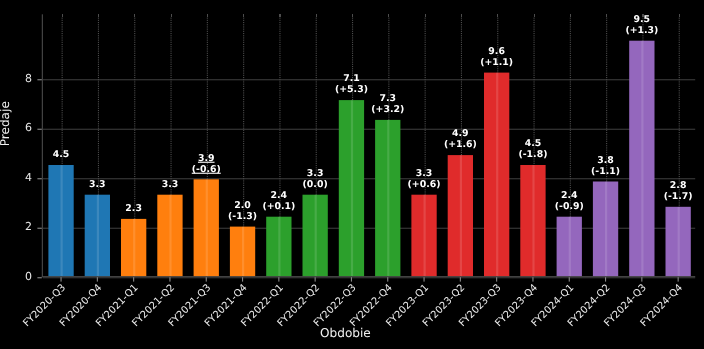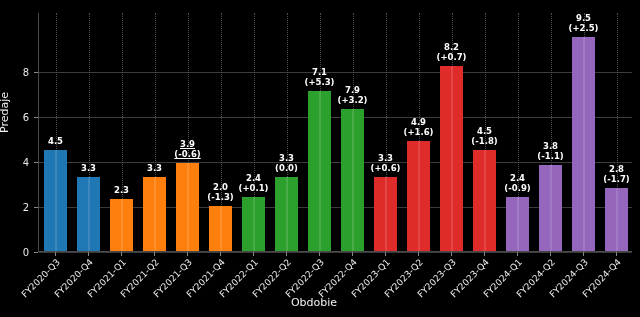--- a/index.html
+++ b/index.html
@@ -185,49 +185,49 @@
           <div class="bar-shine"></div>
         </div>
         <div class="bar-label" style="left: 247.5px; bottom: 78.4057px;"><span>3.3</span><span class="delta">(0.0)</span></div>
         <div class="bar" style="left: 268.95px; width: 23.1px; height: 160.085px; background: rgb(44, 160, 44);">
           <div class="bar-shine"></div>
         </div>
         <div class="bar-label" style="left: 280.5px; bottom: 164.085px;"><span>7.1</span><span class="delta">(+5.3)</span></div>
         <div class="bar" style="left: 301.95px; width: 23.1px; height: 142.047px; background: rgb(44, 160, 44);">
           <div class="bar-shine"></div>
         </div>
-        <div class="bar-label" style="left: 313.5px; bottom: 146.047px;"><span>7.9</span><span class="delta">(+3.2)</span></div>
+        <div class="bar-label" style="left: 313.5px; bottom: 146.047px;"><span>7.3</span><span class="delta">(+3.2)</span></div>
         <div class="bar" style="left: 334.95px; width: 23.1px; height: 74.4057px; background: rgb(224, 43, 43);">
           <div class="bar-shine"></div>
         </div>
         <div class="bar-label" style="left: 346.5px; bottom: 78.4057px;"><span>3.3</span><span class="delta">(+0.6)</span></div>
         <div class="bar" style="left: 367.95px; width: 23.1px; height: 110.481px; background: rgb(224, 43, 43);">
           <div class="bar-shine"></div>
         </div>
         <div class="bar-label" style="left: 379.5px; bottom: 114.481px;"><span>4.9</span><span class="delta">(+1.6)</span></div>
         <div class="bar" style="left: 400.95px; width: 23.1px; height: 184.887px; background: rgb(224, 43, 43);">
           <div class="bar-shine"></div>
         </div>
-        <div class="bar-label" style="left: 412.5px; bottom: 188.887px;"><span>8.2</span><span class="delta">(+0.7)</span></div>
+        <div class="bar-label" style="left: 412.5px; bottom: 188.887px;"><span>9.6</span><span class="delta">(+1.1)</span></div>
         <div class="bar" style="left: 433.95px; width: 23.1px; height: 101.462px; background: rgb(224, 43, 43);">
           <div class="bar-shine"></div>
         </div>
         <div class="bar-label" style="left: 445.5px; bottom: 105.462px;"><span>4.5</span><span class="delta">(-1.8)</span></div>
         <div class="bar" style="left: 466.95px; width: 23.1px; height: 54.1132px; background: rgb(148, 103, 189);">
           <div class="bar-shine"></div>
         </div>
         <div class="bar-label" style="left: 478.5px; bottom: 58.1132px;"><span>2.4</span><span class="delta">(-0.9)</span></div>
         <div class="bar" style="left: 499.95px; width: 23.1px; height: 85.6792px; background: rgb(148, 103, 189);">
           <div class="bar-shine"></div>
         </div>
         <div class="bar-label" style="left: 511.5px; bottom: 89.6792px; text-align: center;"><span>3.8</span><span class="delta">(-1.1)</span></div>
         <div class="bar" style="left: 532.95px; width: 23.1px; height: 214.198px; background: rgb(148, 103, 189);">
           <div class="bar-shine"></div>
         </div>
-        <div class="bar-label" style="left: 544.5px; bottom: 218.198px;"><span>9.5</span><span class="delta">(+2.5)</span></div>
+        <div class="bar-label" style="left: 544.5px; bottom: 218.198px;"><span>9.5</span><span class="delta">(+1.3)</span></div>
         <div class="bar" style="left: 565.95px; width: 23.1px; height: 63.1321px; background: rgb(148, 103, 189);">
           <div class="bar-shine"></div>
         </div>
         <div class="bar-label" style="left: 577.5px; bottom: 67.1321px;"><span>2.8</span><span class="delta">(-1.7)</span></div>
       </div>
   </div>
 
   <div id="ytick-layer-outer">
       <div class="ytick-txt" style="position: absolute; left: 0px; top: 252px; width: 29px; text-align: right;">0</div>
       <div style="position: absolute; left: 34px; top: 252px; width: 4px; height: 0px; border-top: 1px solid rgb(138, 138, 138);"></div>

